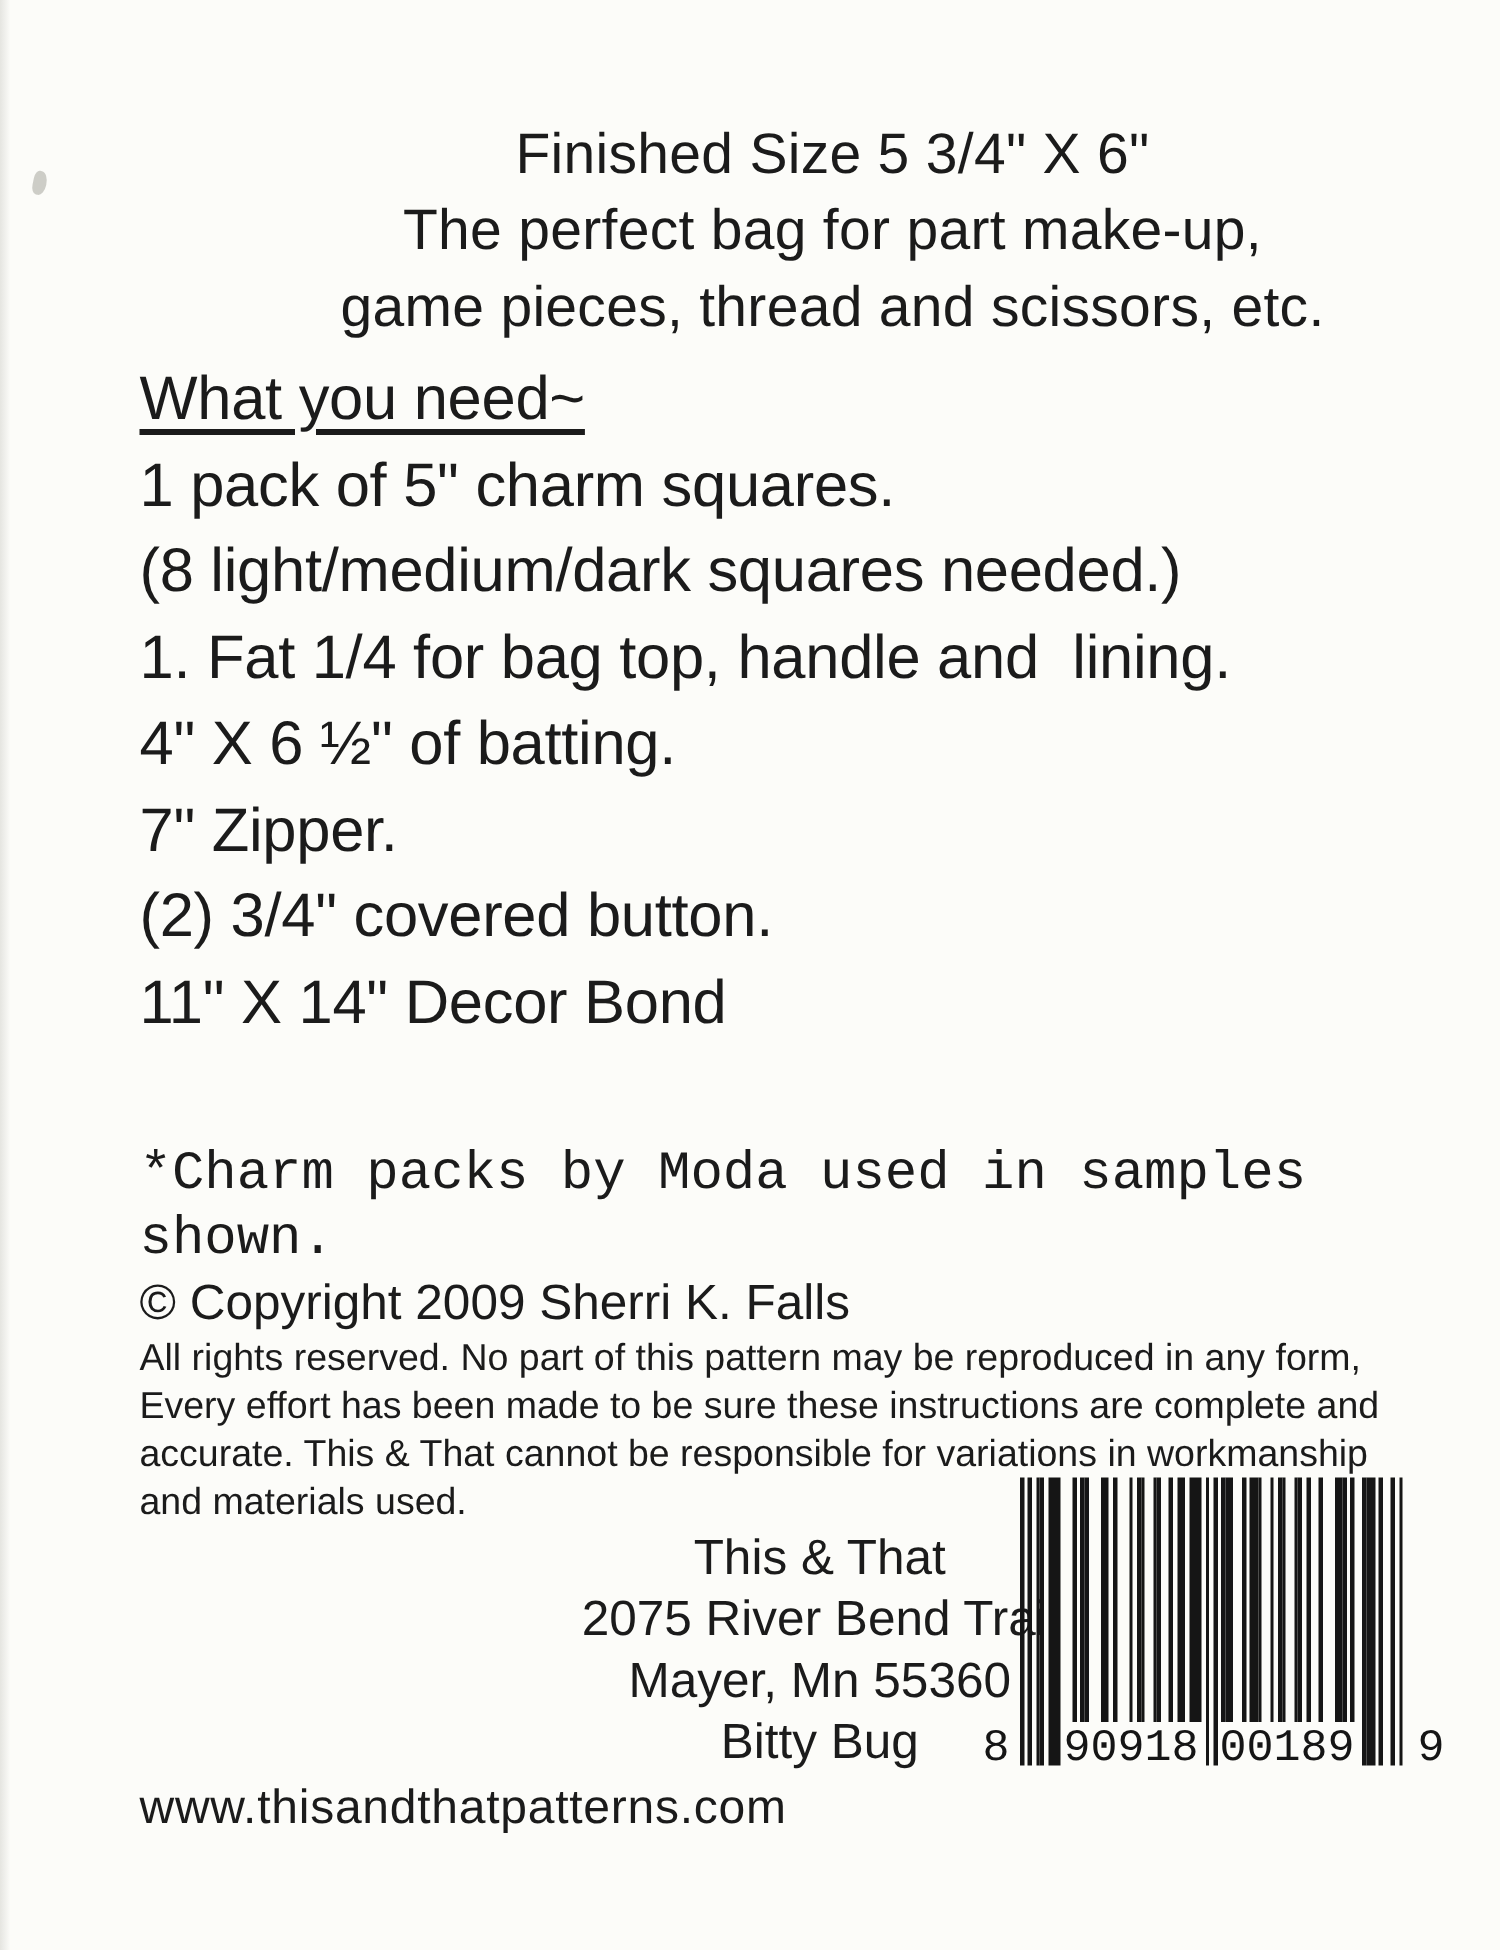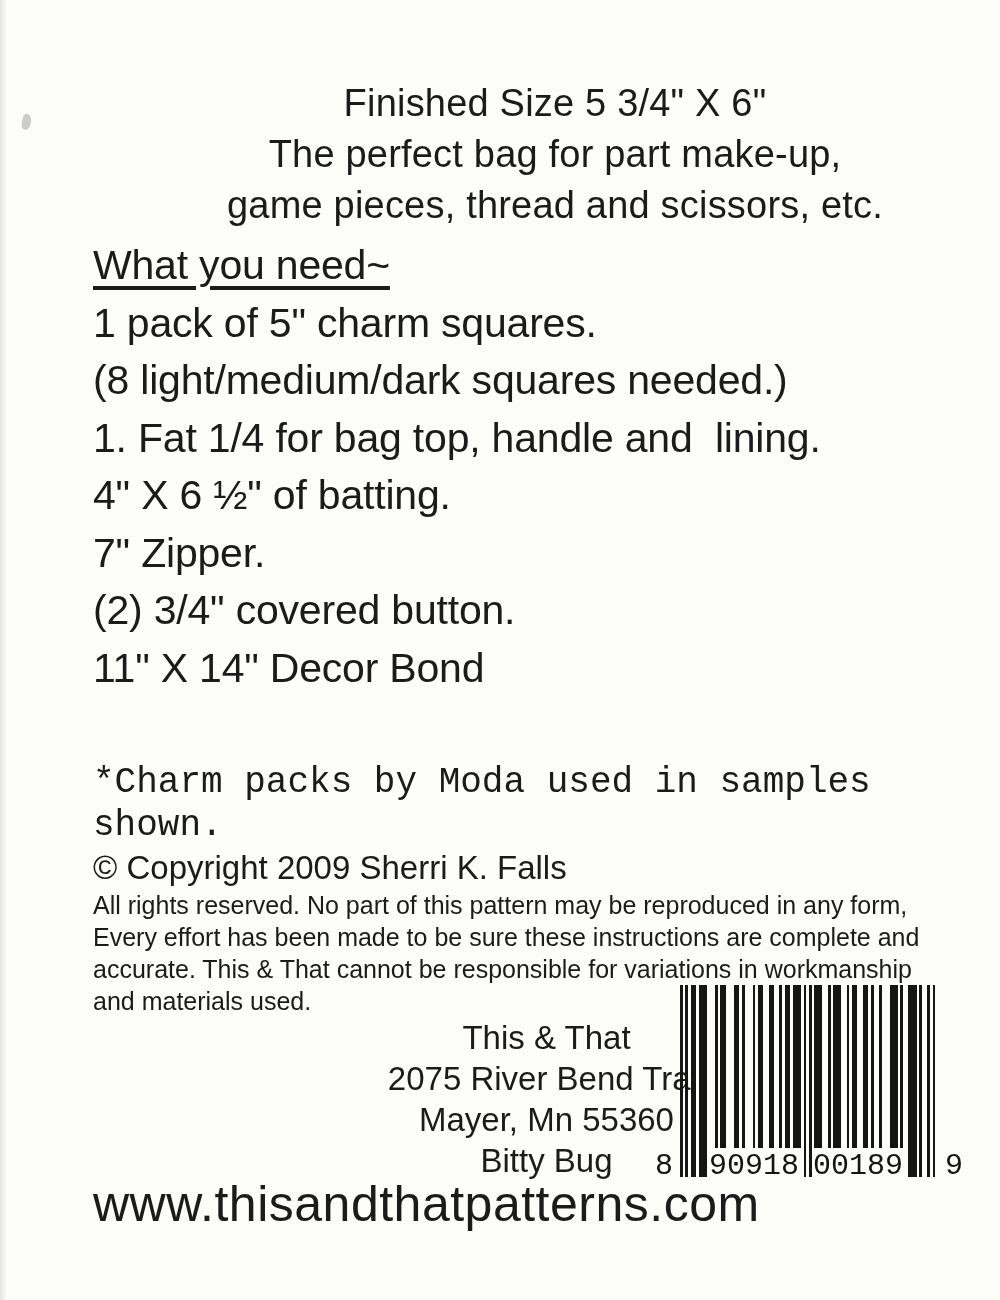--- a/index.html
+++ b/index.html
@@ -72,21 +72,21 @@
     line-height: 32px;
   }
   .publisher {
     margin-left: 93px;
     font-size: 33px;
     line-height: 41px;
     text-align: center;
   }
   .website {
     margin-left: 93px;
-    font-size: 50px;
+    font-size: 32px;
     line-height: 46px;
     letter-spacing: 0.5px;
   }
   
   .barcode {
     position: absolute;
     left: 653px;
     top: 985px;
     width: 340px;
     height: 200px;

